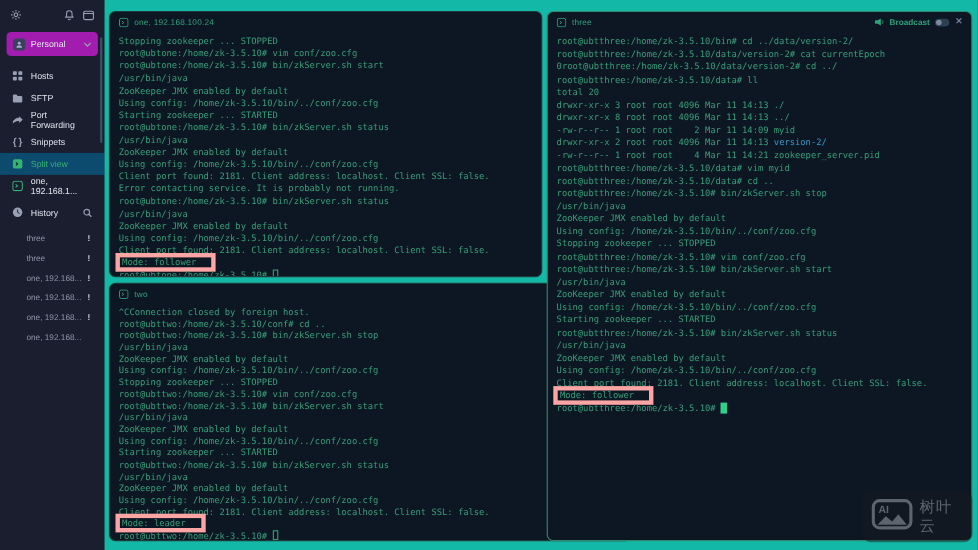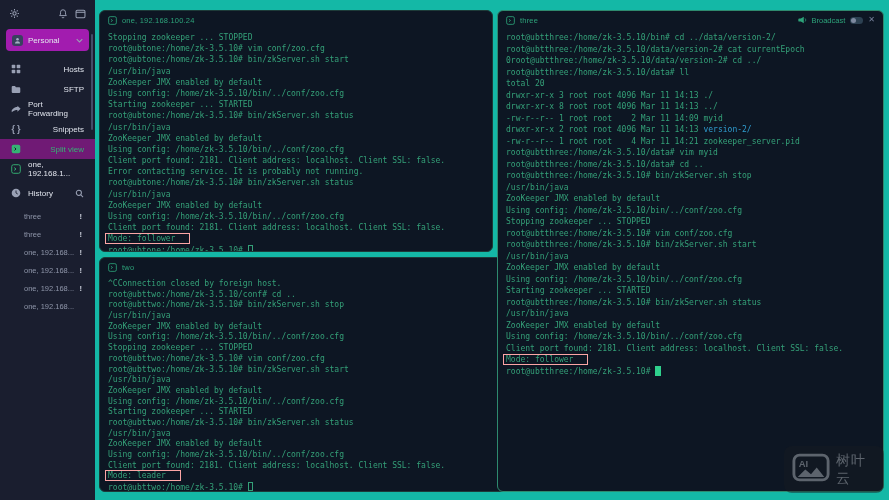--- a/index.html
+++ b/index.html
@@ -12,51 +12,51 @@
   .sb-top { display:flex; align-items:center; justify-content:space-between; padding:8px 9px 6px 9px; }
   .sb-top .grp { display:flex; gap:7px; align-items:center; }
   .icon { display:inline-flex; align-items:center; justify-content:center; color:#99a0b4; }
   .icon svg { display:block; }
   .workspace { margin:4px 6px 8px 6px; height:22px; background:#a21caf; border-radius:4px;
     display:flex; align-items:center; padding:0 6px; gap:5px; }
   .workspace .avatar { width:11px; height:11px; border-radius:3px; background:#39415f;
     display:flex; align-items:center; justify-content:center; }
   .workspace .lbl { font-size:8px; color:#e3e6ee; flex:1; }
   .nav-item { height:20px; display:flex; align-items:center; gap:7px; padding:0 11px;
-    font-size:8px; color:#dfe3ec; cursor:pointer;justify-content:space-between; }
+    font-size:8px; color:#dfe3ec; cursor:pointer; }
   .nav-item .icon { width:10px; }
-  .nav-item.active { background:#701a75; color:#35b374; }
+  .nav-item.active { background:#0c4a6e; color:#35b374; }
   .nav-item.active .icon { color:#35b374; }
   .nav-item.session { color:#e3e6ee; }
   .nav-item.history-row { margin-top:4px; }
   .nav-item.history-row .spacer { flex:1; }
   .hist-list { margin-top:4px; }
   .hist-item { height:18px; display:flex; align-items:center; justify-content:space-between;
     padding:0 13px 0 24px; font-size:7.5px; color:#8f96aa; cursor:pointer; }
   .hist-badge { color:#cfd4df; font-weight:bold; font-size:7.5px; }
   .sb-scroll { position:absolute; right:2px; top:34px; width:2px; height:96px;
     background:#454d68; border-radius:2px; }
 
   
   .main { position:absolute; left:95px; top:0; right:0; bottom:0; background:#14b8a6; }
   .pane { position:absolute; background:#0d1623; border:1px solid #1d3a38; border-radius:6px; overflow:hidden; }
   .pane.focused { border-color:#2e8a6e; }
   .pane-header { height:18px; display:flex; align-items:center; gap:5px; padding:0 8px; }
   .pane-title { font-size:7.5px; color:#2da37a; letter-spacing:.2px; }
-  .pane-hdr-right { margin-left:auto; display:flex; align-items:center; gap:5px; }
+  .pane-hdr-right { margin-left:auto; display:flex; align-items:center; gap:5px;font-weight:bold; }
   .bc-label { font-size:7.5px; color:#2da37a; }
   .toggle { width:13px; height:7px; border-radius:4px; background:#2c4152; position:relative; cursor:pointer; }
   .toggle .knob { position:absolute; left:1px; top:1px; width:5px; height:5px; border-radius:50%; background:#7e8aa0; }
   .pane-close { font-size:8px; color:#76809a; cursor:pointer; line-height:1; }
   .term-body { padding:3px 8px 0 8px; font-family:"DejaVu Sans Mono", monospace;
     font-size:8px; color:#34a078; white-space:pre; }
   .pane1 .term-body .tl { line-height:11.2px; height:11.2px; }
   .pane2 .term-body .tl { line-height:10.7px; height:10.7px; }
   .pane3 .term-body .tl { line-height:11.5px; height:11.5px; }
-  .seg-box { border:1px solid #fca5a5; padding:0 14px 0 2px; margin-left:-3px; }
+  .seg-box { border:4px solid #fca5a5; padding:0 14px 0 2px; margin-left:-3px; }
   .seg-dir { color:#2f9dd0; }
   .cur-hollow { display:inline-block; width:5px; height:9px; border:1px solid #34a078;
     vertical-align:-1px; }
   .cur-solid { display:inline-block; width:6px; height:10px; background:#2fd08c;
     vertical-align:-2px; }
 
   
   .watermark { position:absolute; right:5px; bottom:7px; width:100px; height:47px;
     background:rgba(22,26,33,.45); border-radius:8px; display:flex; align-items:center;
     gap:6px; padding:0 8px; }

